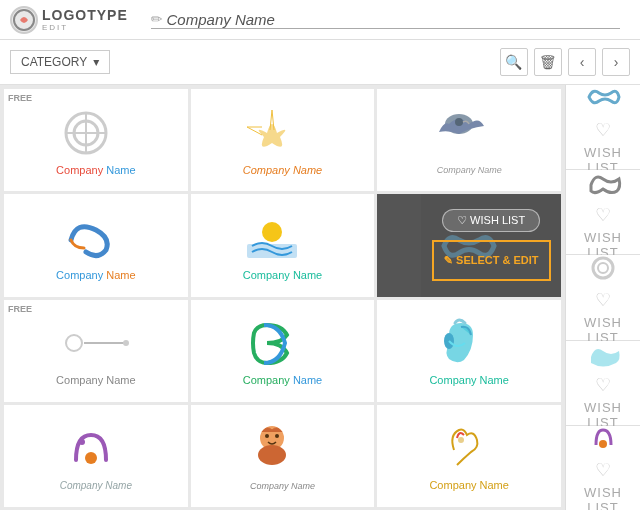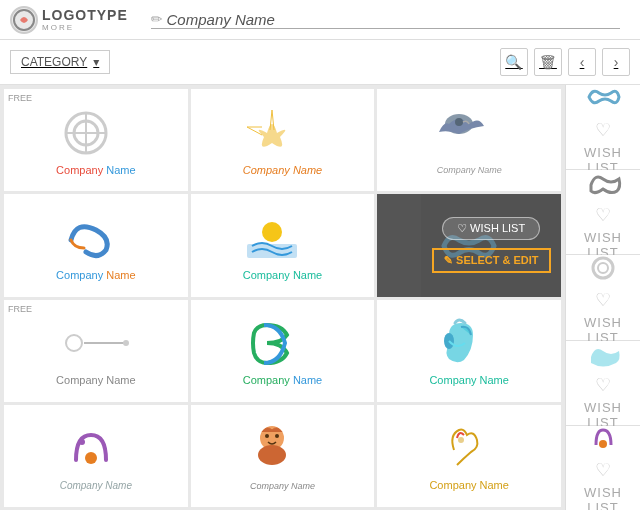--- a/index.html
+++ b/index.html
@@ -59,21 +59,20 @@
     #generate-btn .refresh-icon { margin-right: 6px; }
 
     
     #toolbar {
       display: flex;
       align-items: center;
       background: #fff;
       padding: 8px 10px;
       border-bottom: 1px solid #e0e0e0;
       gap: 8px;
-      text-decoration: underline;
     }
     #category-dropdown {
       display: flex; align-items: center;
       border: 1px solid #ccc;
       padding: 4px 10px;
       font-size: 12px;
       color: #555;
       cursor: pointer;
       gap: 6px;
       background: #fff;
@@ -118,21 +117,21 @@
       position: relative;
       min-height: 100px;
       cursor: pointer;
       overflow: hidden;
     }
     .logo-card.highlighted {
       background: #555;
     }
     .free-badge {
       position: absolute; top: 4px; left: 4px;
-      font-size: 9px; color: #999; font-weight: normal;
+      font-size: 9px; color: #999; font-weight: bold;
     }
     .card-overlay {
       display: none;
       position: absolute; top: 0; left: 0; right: 0; bottom: 0;
       flex-direction: column;
       align-items: center; justify-content: center;
       gap: 8px;
       background: rgba(80,80,80,0.5);
       margin-left: 44px;
     }
@@ -144,21 +143,21 @@
       border-radius: 12px;
       padding: 4px 14px;
       font-size: 11px;
     }
     .select-edit-btn {
       background: transparent;
       color: #f5a623;
       border: 2px solid #f5a623;
       font-size: 11px;
       font-weight: bold;
-      padding: 4px 10px;
+      padding: 12px 10px;
       cursor: pointer;
     }
 
     
     .logo-company-name {
       font-size: 11px; margin-top: 4px; text-align: center;
     }
     .cn-red { color: #e74c3c; }
     .cn-blue { color: #3498db; }
     .cn-orange { color: #e67e22; }
@@ -204,21 +203,21 @@
 <div id="header">
   <div id="logo-area">
     <div class="logo-icon-circle">
       <svg width="22" height="22" viewBox="0 0 22 22">
         <circle cx="11" cy="11" r="10" fill="none" stroke="#888" stroke-width="2"></circle>
         <path d="M7 11 Q11 5 15 11 Q11 17 7 11Z" fill="#e74c3c" opacity="0.7"></path>
       </svg>
     </div>
     <div>
       <div class="logo-text-lg">LOGOTYPE</div>
-      <div class="logo-text-sm">MORE</div>
+      <div class="logo-text-sm">EDIT</div>
     </div>
   </div>
 
   <div id="company-input-wrap">
     <span class="pencil-icon">✏</span>
     <input type="text" id="company-input" placeholder="Company Name" value="Company Name" style="">
   </div>
 
 </div>
 

